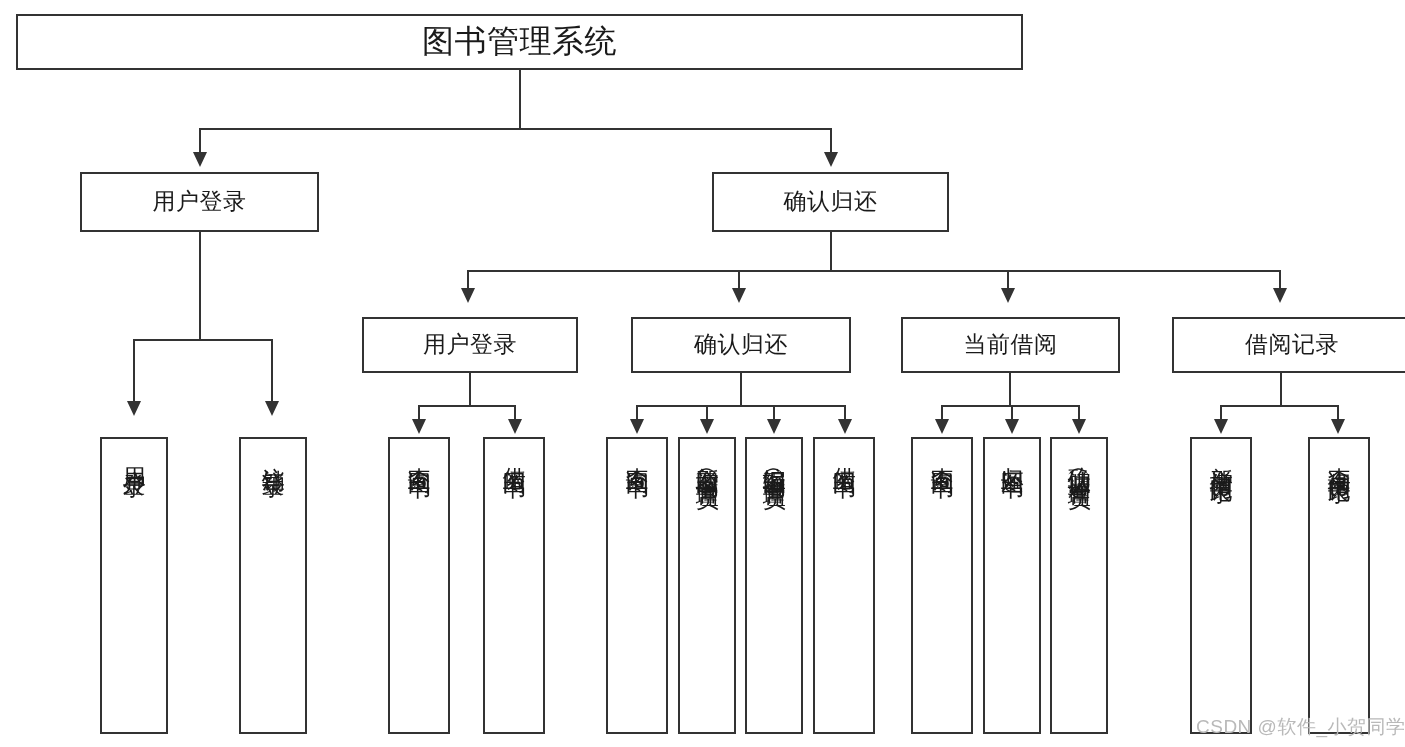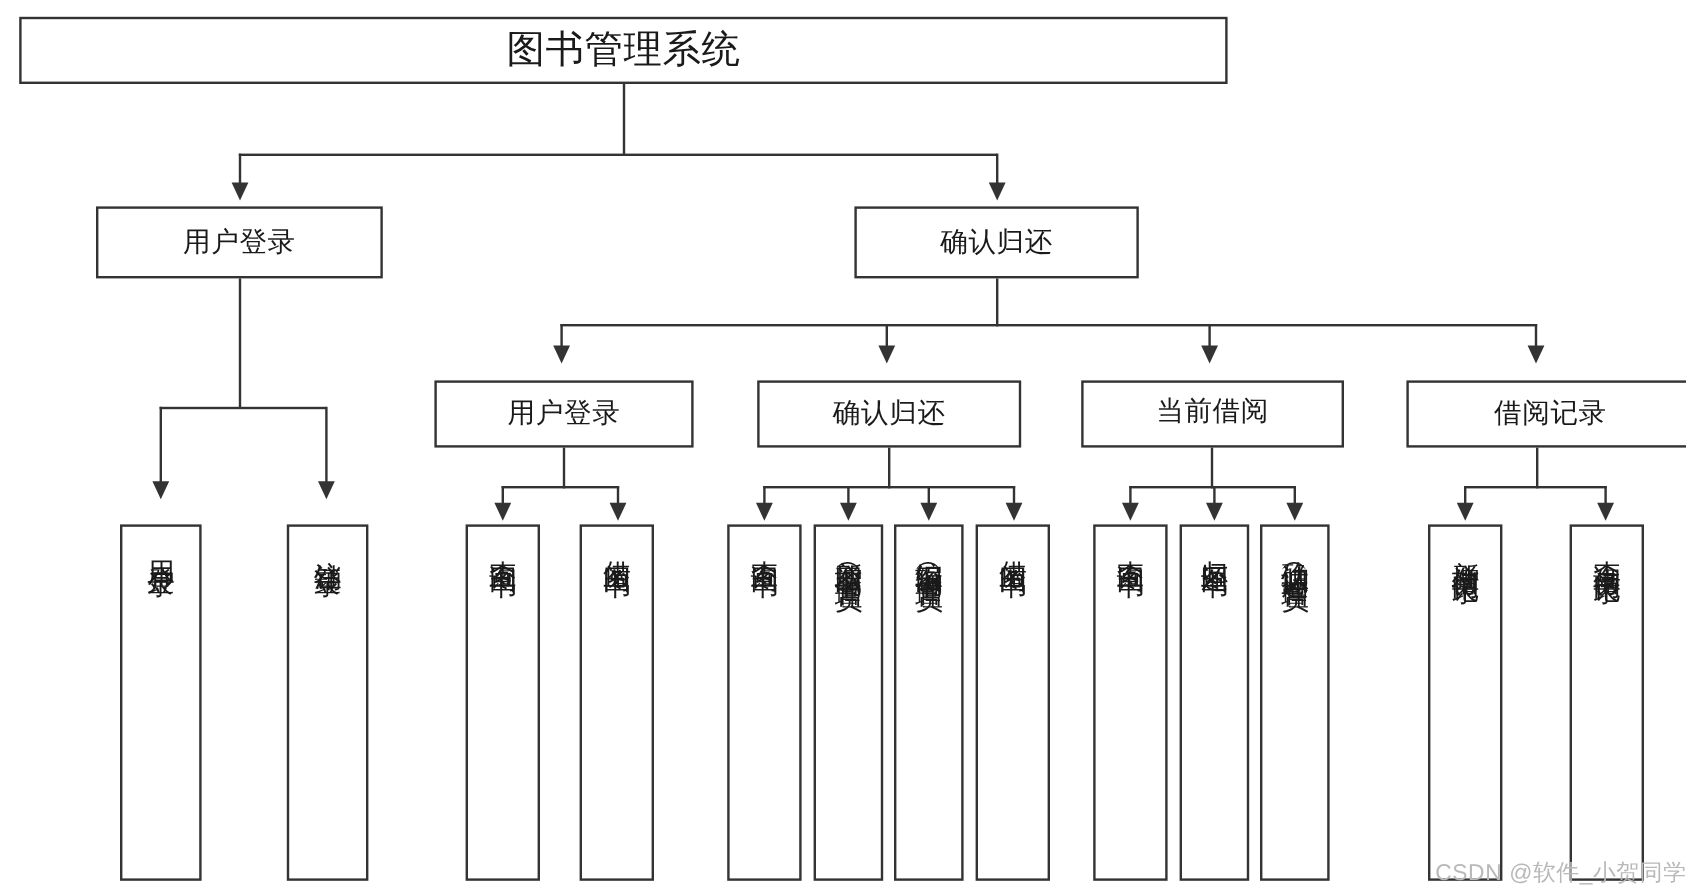--- a/index.html
+++ b/index.html
@@ -100,21 +100,21 @@
   </div>
 
   <div class="node h" style="left:362px; top:317px; width:216px; height:56px;">
     <span class="label">用户登录</span>
   </div>
 
   <div class="node h" style="left:631px; top:317px; width:220px; height:56px;">
     <span class="label">确认归还</span>
   </div>
 
-  <div class="node h" style="left:901px; top:317px; width:219px; height:56px;font-family:Liberation Mono, monospace;">
+  <div class="node h" style="left:901px; top:317px; width:219px; height:56px;">
     <span class="label">当前借阅</span>
   </div>
 
   <div class="node h" style="left:1172px; top:317px; width:240px; height:56px;">
     <span class="label">借阅记录</span>
   </div>
 
   <div class="node v" style="left:100px; top:437px; width:68px; height:297px;">
     <span class="label">用户登录</span>
   </div>

